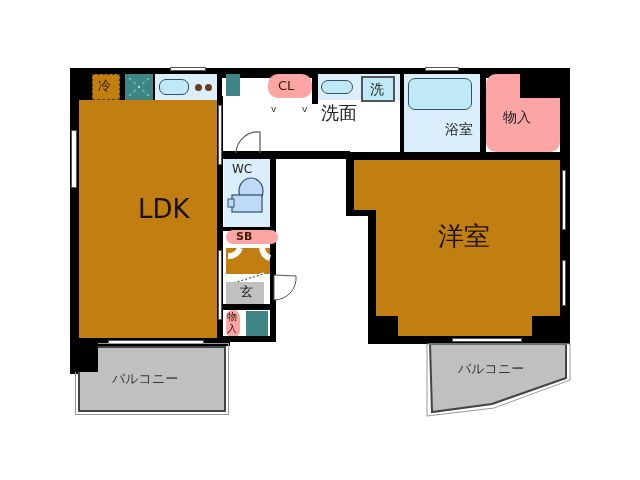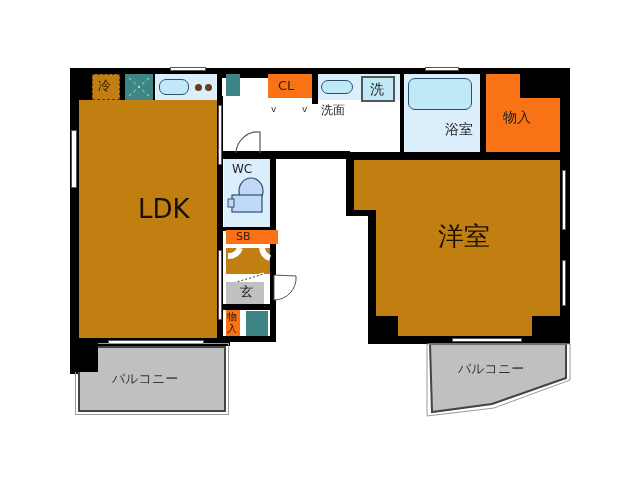--- a/index.html
+++ b/index.html
@@ -2,21 +2,21 @@
 <html><head>
 <meta charset="utf-8">
 <style>
   html,body{margin:0;padding:0;background:#ffffff;}
   body{width:640px;height:480px;position:relative;overflow:hidden;font-family:"DejaVu Sans",sans-serif;}
   .abs{position:absolute;box-sizing:border-box;}
   .wall{background:#000;}
   .floor{background:#c07f10;}
   .wet{background:#dbeefc;}
   .fixture{background:#bfe9f7;border:1.5px solid #2f4f6f;border-radius:7px;}
-  .storage{background:#f97316;}
+  .storage{background:#fca5a5;border-radius:10px;}
   .teal{background:#3f8585;}
   .window{background:#fff;border:1px solid #555;}
   .lbl{color:#222;white-space:nowrap;line-height:1;}
   .big{color:#1a1000;font-size:26px;line-height:1.12;text-align:left;}
   svg{position:absolute;left:0;top:0;}
 </style>
 </head>
 <body>
 
 <div class="abs wall" style="left:70px;top:68px;width:152px;height:32px;"></div>
@@ -60,21 +60,21 @@
 <div class="abs teal" style="left:226px;top:74px;width:14px;height:22px;"></div>
 <div class="abs storage" style="left:268px;top:74px;width:44px;height:24px;">
   <span class="abs lbl" style="left:10px;top:5px;font-size:13px;color:#3a2000;">CL</span>
 </div>
 <div class="abs wall" style="left:312px;top:74px;width:6px;height:30px;"></div>
 <div class="abs wet" style="left:318px;top:74px;width:84px;height:26px;"></div>
 <div class="abs fixture" style="left:321px;top:80px;width:32px;height:14px;border-radius:8px;"></div>
 <div class="abs" style="left:361px;top:76px;width:34px;height:26px;background:#bfe9f7;border:2px solid #555;">
   <span class="abs lbl" style="left:7px;top:4px;font-size:14px;">洗</span>
 </div>
-<span class="abs lbl" style="left:321px;top:104px;font-size:12px;">洗面</span>
+<span class="abs lbl" style="left:321px;top:104px;font-size:18px;">洗面</span>
 <svg width="640" height="480" style="pointer-events:none;">
   <path d="M236 153 A22 22 0 0 1 260 132 L260 153" fill="none" stroke="#555" stroke-width="1.2"></path>
   <path d="M362 157 L362 182 A22 22 0 0 0 384 158" fill="#fff" stroke="#333" stroke-width="1.2"></path>
   <path d="M490 157 L490 182 A22 22 0 0 0 512 158" fill="#fff" stroke="#333" stroke-width="1.2"></path>
   <path d="M406 144 L418 150 L406 156 Z" fill="#fff" stroke="#888" stroke-width="1"></path>
   <text x="271" y="112" font-size="9" fill="#333">v</text>
   <text x="302" y="112" font-size="9" fill="#333">v</text>
 </svg>
 
 <div class="abs wall" style="left:400px;top:74px;width:4px;height:78px;"></div>
@@ -107,21 +107,21 @@
 
 <div class="abs wall" style="left:270px;top:152px;width:6px;height:190px;"></div>
 <div class="abs wet" style="left:224px;top:159px;width:46px;height:68px;"></div>
 <span class="abs lbl" style="left:232px;top:163px;font-size:12px;">WC</span>
 <svg width="640" height="480" style="pointer-events:none;">
   <ellipse cx="251" cy="191" rx="12" ry="13" fill="#bfd9f7" stroke="#2f4f6f" stroke-width="1.2"></ellipse>
   <rect x="232" y="195" width="30" height="17" fill="#bfd9f7" stroke="#2f4f6f" stroke-width="1.2"></rect>
   <rect x="228" y="199" width="6" height="8" fill="#bfd9f7" stroke="#2f4f6f" stroke-width="1"></rect>
 </svg>
 <div class="abs wall" style="left:222px;top:227px;width:52px;height:4px;"></div>
-<div class="abs storage" style="left:226px;top:230px;width:52px;height:14px;">
+<div class="abs storage" style="left:226px;top:230px;width:52px;height:14px;font-weight:bold;">
   <span class="abs lbl" style="left:10px;top:1px;font-size:11px;color:#3a2000;">SB</span>
 </div>
 <div class="abs floor" style="left:226px;top:248px;width:44px;height:26px;"></div>
 <svg width="640" height="480" style="pointer-events:none;">
   <path d="M228 256 A12 12 0 0 0 240 248 M262 248 A12 12 0 0 0 270 258" fill="none" stroke="#fff" stroke-width="6"></path>
   <line x1="226" y1="285" x2="264" y2="274" stroke="#fff" stroke-width="3"></line>
   <line x1="226" y1="285" x2="264" y2="274" stroke="#333" stroke-width="1" stroke-dasharray="2,2"></line>
   <path d="M274 275 L274 300 A22 22 0 0 0 296 276 Z" fill="#fff" stroke="#555" stroke-width="1"></path>
 </svg>
 <div class="abs" style="left:226px;top:282px;width:38px;height:22px;background:#c0c0c0;">

